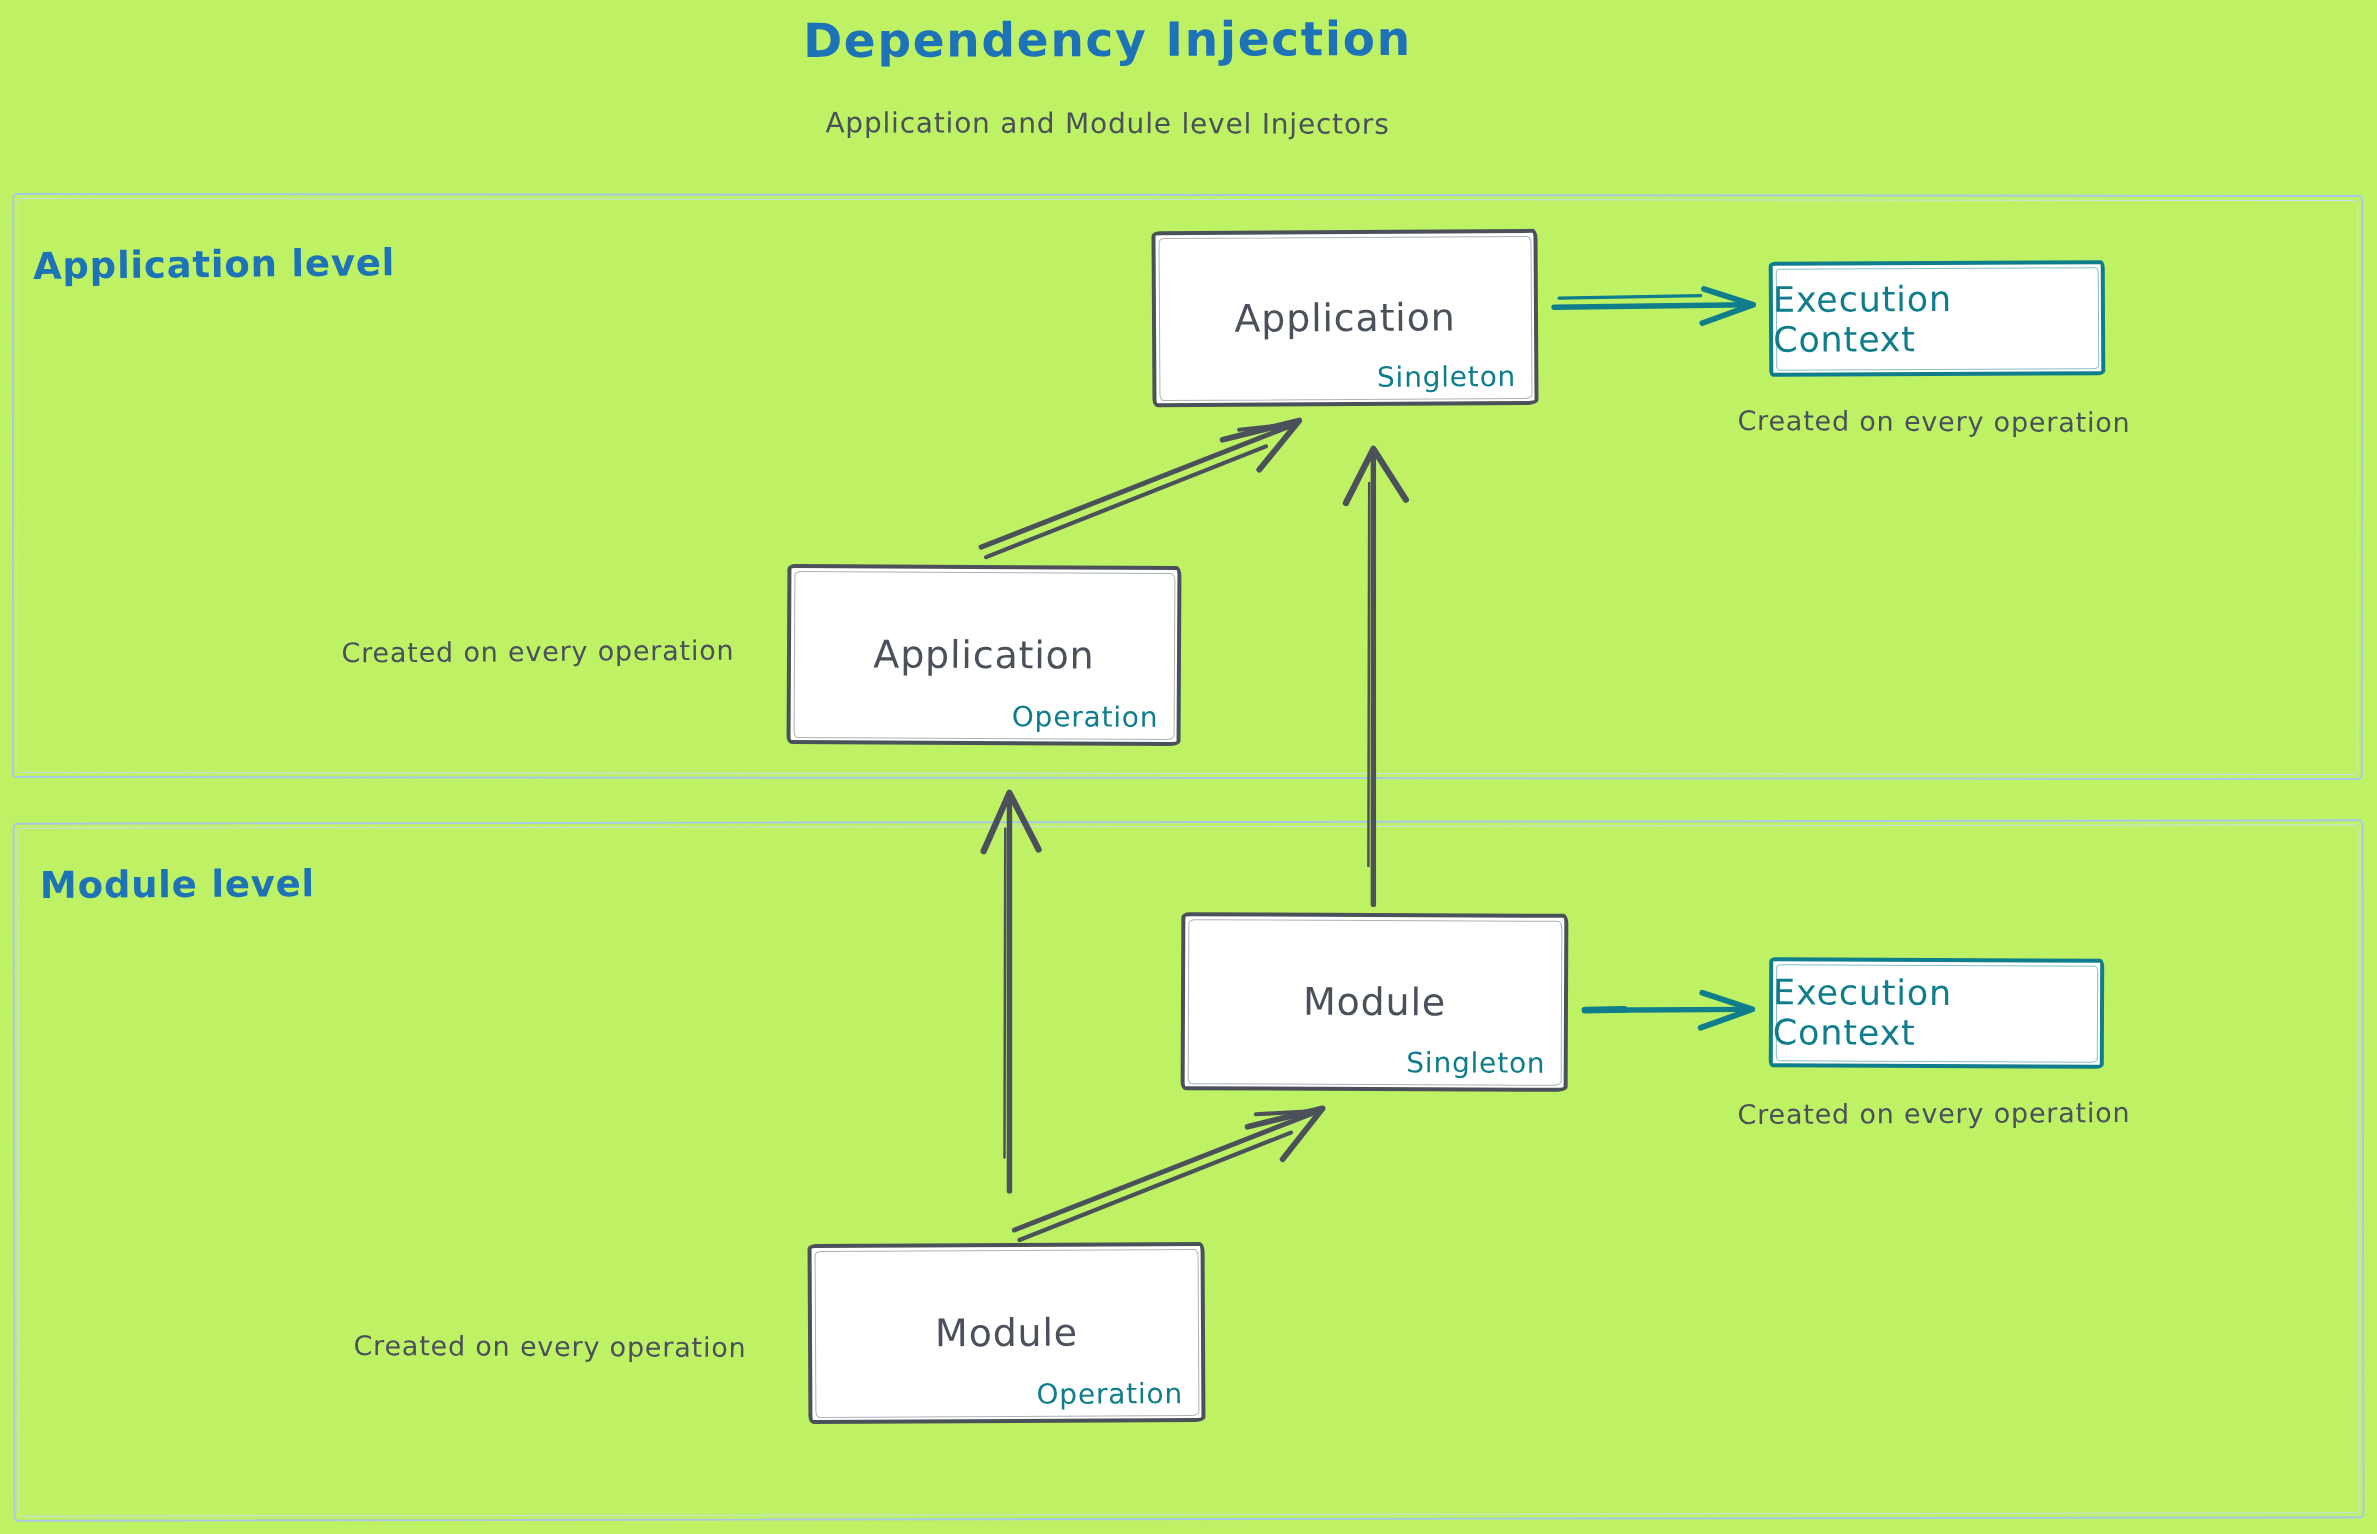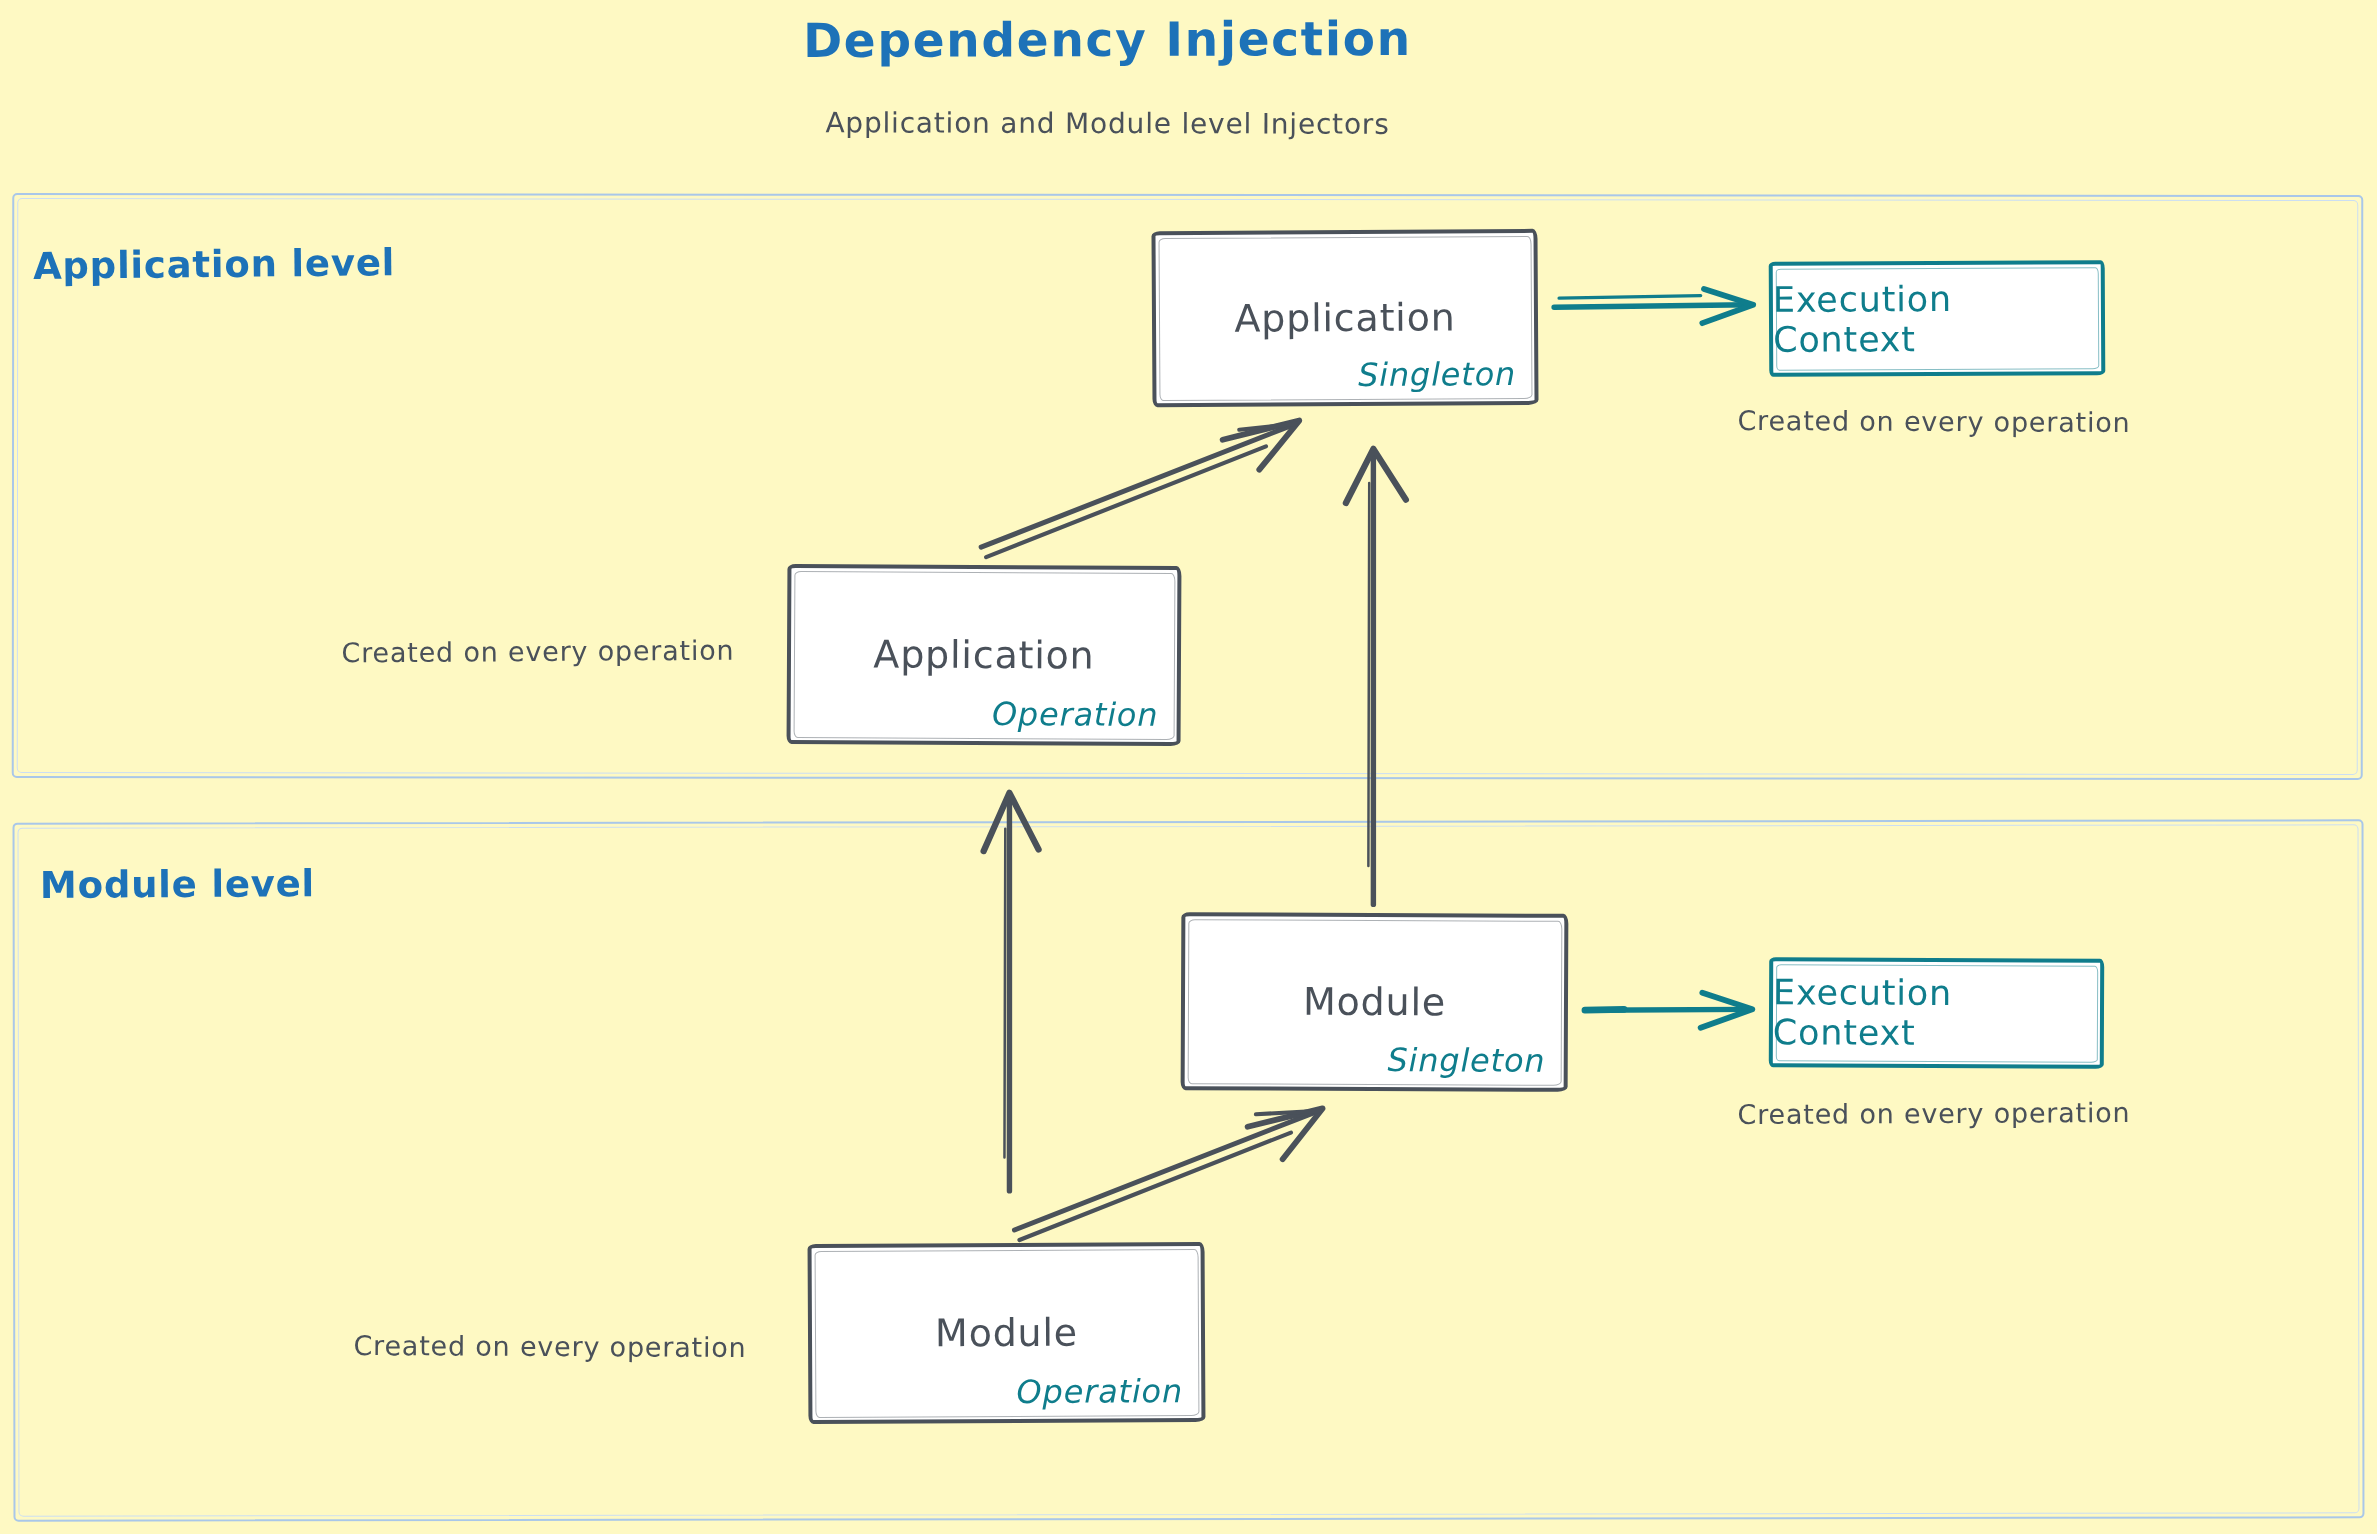--- a/index.html
+++ b/index.html
@@ -1,17 +1,17 @@
 <!DOCTYPE html>
 <html style="font-size:13.3px"><head>
 <meta charset="utf-8">
 <style>
   html,body{margin:0;padding:0;background:#ffffff;}
   .canvas{
-    position:relative;width:2377px;height:1534px;background:#fef9c3;overflow:hidden;
+    position:relative;width:2377px;height:1534px;background:#bef264;overflow:hidden;
     font-family:"DejaVu Sans","Liberation Sans",sans-serif;color:#4a515a;
   }
   .abs{position:absolute;}
   
   .title{
     left:666px;top:11.7px;width:883px;text-align:center;
     font-size:47px;font-weight:bold;color:#1d72b8;letter-spacing:1.7px;
     transform:rotate(-0.2deg);
   }
   .subtitle{
@@ -41,21 +41,21 @@
     display:flex;align-items:center;justify-content:center;
   }
   .node::after{
     content:"";position:absolute;inset:2.5px;
     border:1.7px solid rgba(74,81,90,0.45);
     border-radius:6.7px 4.2px 8.3px 4.2px / 4.2px 8.3px 4.2px 6.7px;pointer-events:none;
   }
   .node-title{font-size:38px;font-weight:500;color:#4a515a;letter-spacing:0.8px;}
   .node-scope{
     position:absolute;right:18.3px;bottom:8.3px;
-    font-size:32px;color:#0f7d8c;letter-spacing:0.8px;font-style:italic;
+    font-size:28px;color:#0f7d8c;letter-spacing:0.8px;
   }
   .box-app-singleton{left:1152px;top:230px;width:378px;height:168px;transform:rotate(-0.35deg);}
   .box-app-operation{left:787px;top:565px;width:386px;height:172px;transform:rotate(0.3deg);}
   .box-mod-singleton{left:1181px;top:913px;width:379px;height:170px;transform:rotate(0.25deg);}
   .box-mod-operation{left:808px;top:1243px;width:389px;height:172px;transform:rotate(-0.3deg);}
   
   .ec{
     border:4.2px solid #0f7d8c;background:#ffffff;
     border-radius:6.7px 4.2px 8.3px 4.2px / 4.2px 8.3px 4.2px 6.7px;
     display:flex;align-items:center;justify-content:center;

